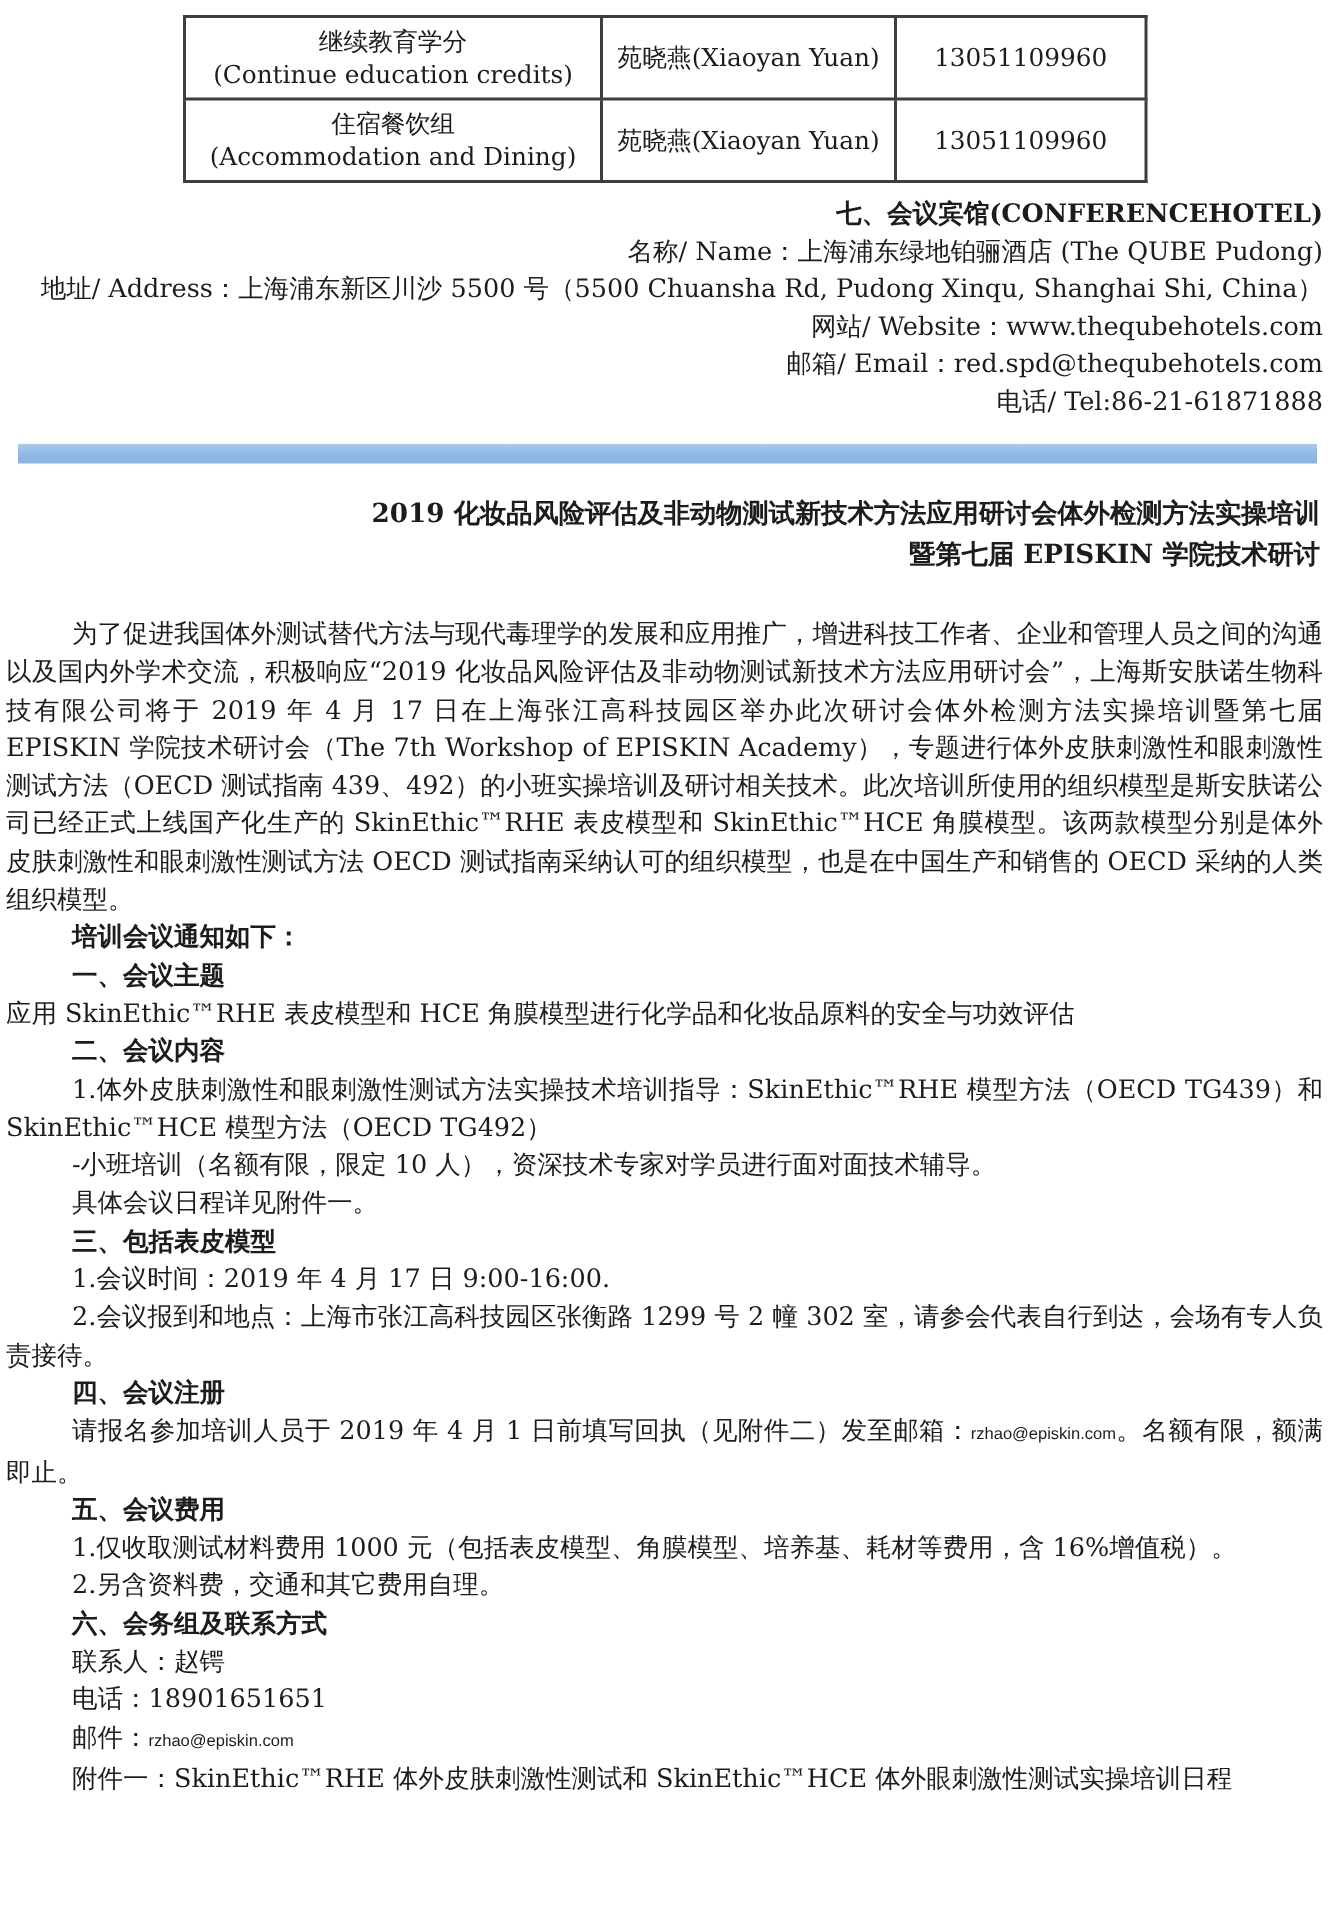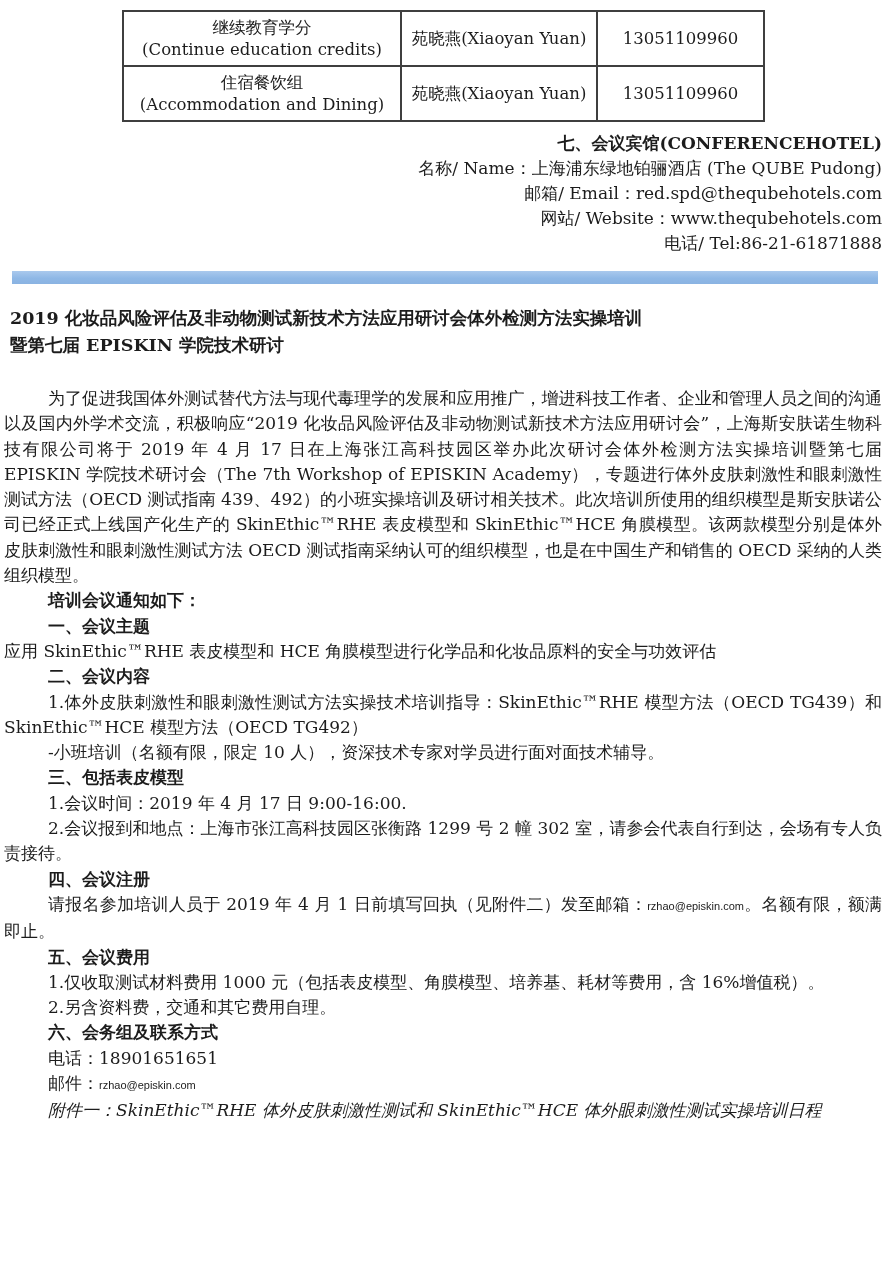--- a/index.html
+++ b/index.html
@@ -41,40 +41,40 @@
   .hotel .heading{font-weight:bold;}
   
   .divider-bar{
     margin:15px 12px 0 12px;
     height:13px;
     background:linear-gradient(#aac9ed 0%, #8fb8e6 55%, #8ab3e2 100%);
   }
   
   .doc-title{
     margin:21px 10px 0 10px;
-    text-align:left;
+    text-align:right;
     font-weight:bold;
     font-size:17.5px;
     line-height:27px;
   }
   
   .content{
     margin:27px 8px 0 4px;
     font-size:17px;
     line-height:25.3px;
     text-align:justify;
   }
   .content p{margin:0;padding:0;}
   .ind{text-indent:44px;}
   .bold{font-weight:bold;}
   .email{
     font-family:"Liberation Sans","DejaVu Sans",sans-serif;
     font-size:11px;
   }
-  .attach1{margin-top:28px;font-style:italic;}
+  .attach1{margin-top:28px;}
 </style>
 </head>
 <body>
 
 <div class="page">
 
   <table class="contact-table">
     <tbody>
         <tr>
       <td class="col-role">
@@ -91,47 +91,50 @@
       </td>
       <td class="col-name">苑晓燕(Xiaoyan Yuan)</td>
       <td class="col-phone">13051109960</td>
     </tr>
   </tbody>
     </table>
 
   <div class="hotel">
     <div class="heading">七、会议宾馆(CONFERENCEHOTEL)</div>
     <div>名称/ Name：上海浦东绿地铂骊酒店 (The QUBE Pudong)</div>
+    <div>地址/ Address：上海浦东新区川沙 5500 号（5500 Chuansha Rd, Pudong Xinqu, Shanghai Shi, China）</div>
+    <div>网站/ Website：www.thequbehotels.com</div>
     <div>邮箱/ Email：red.spd@thequbehotels.com</div>
-    <div>网站/ Website：www.thequbehotels.com</div>
     <div>电话/ Tel:86-21-61871888</div>
   </div>
 
   <div class="divider-bar"></div>
 
   <div class="doc-title">
     <div>2019 化妆品风险评估及非动物测试新技术方法应用研讨会体外检测方法实操培训</div>
     <div>暨第七届 EPISKIN 学院技术研讨</div>
   </div>
 
   <div class="content">
     <p class="ind">为了促进我国体外测试替代方法与现代毒理学的发展和应用推广，增进科技工作者、企业和管理人员之间的沟通以及国内外学术交流，积极响应“2019 化妆品风险评估及非动物测试新技术方法应用研讨会”，上海斯安肤诺生物科技有限公司将于 2019 年 4 月 17 日在上海张江高科技园区举办此次研讨会体外检测方法实操培训暨第七届 EPISKIN 学院技术研讨会（The 7th Workshop of EPISKIN Academy），专题进行体外皮肤刺激性和眼刺激性测试方法（OECD 测试指南 439、492）的小班实操培训及研讨相关技术。此次培训所使用的组织模型是斯安肤诺公司已经正式上线国产化生产的 SkinEthic™RHE 表皮模型和 SkinEthic™HCE 角膜模型。该两款模型分别是体外皮肤刺激性和眼刺激性测试方法 OECD 测试指南采纳认可的组织模型，也是在中国生产和销售的 OECD 采纳的人类组织模型。</p>
     <p class="ind bold">培训会议通知如下：</p>
     <p class="ind bold">一、会议主题</p>
     <p>应用 SkinEthic™RHE 表皮模型和 HCE 角膜模型进行化学品和化妆品原料的安全与功效评估</p>
     <p class="ind bold">二、会议内容</p>
     <p class="ind">1.体外皮肤刺激性和眼刺激性测试方法实操技术培训指导：SkinEthic™RHE 模型方法（OECD TG439）和SkinEthic™HCE 模型方法（OECD TG492）</p>
     <p class="ind">-小班培训（名额有限，限定 10 人），资深技术专家对学员进行面对面技术辅导。</p>
+    <p class="ind">具体会议日程详见附件一。</p>
     <p class="ind bold">三、包括表皮模型</p>
     <p class="ind">1.会议时间：2019 年 4 月 17 日 9:00-16:00.</p>
     <p class="ind">2.会议报到和地点：上海市张江高科技园区张衡路 1299 号 2 幢 302 室，请参会代表自行到达，会场有专人负责接待。</p>
     <p class="ind bold">四、会议注册</p>
     <p class="ind"><span>请报名参加培训人员于 2019 年 4 月 1 日前填写回执（见附件二）发至邮箱：</span><span class="email">rzhao@episkin.com</span><span>。名额有限，额满即止。</span></p>
     <p class="ind bold">五、会议费用</p>
     <p class="ind">1.仅收取测试材料费用 1000 元（包括表皮模型、角膜模型、培养基、耗材等费用，含 16%增值税）。</p>
     <p class="ind">2.另含资料费，交通和其它费用自理。</p>
     <p class="ind bold">六、会务组及联系方式</p>
+    <p class="ind">联系人：赵锷</p>
     <p class="ind">电话：18901651651</p>
     <p class="ind"><span>邮件：</span><span class="email">rzhao@episkin.com</span></p>
     <p class="ind attach1">附件一：SkinEthic™RHE 体外皮肤刺激性测试和 SkinEthic™HCE 体外眼刺激性测试实操培训日程</p>
   </div>
 
 </div>
 
 </body></html>

